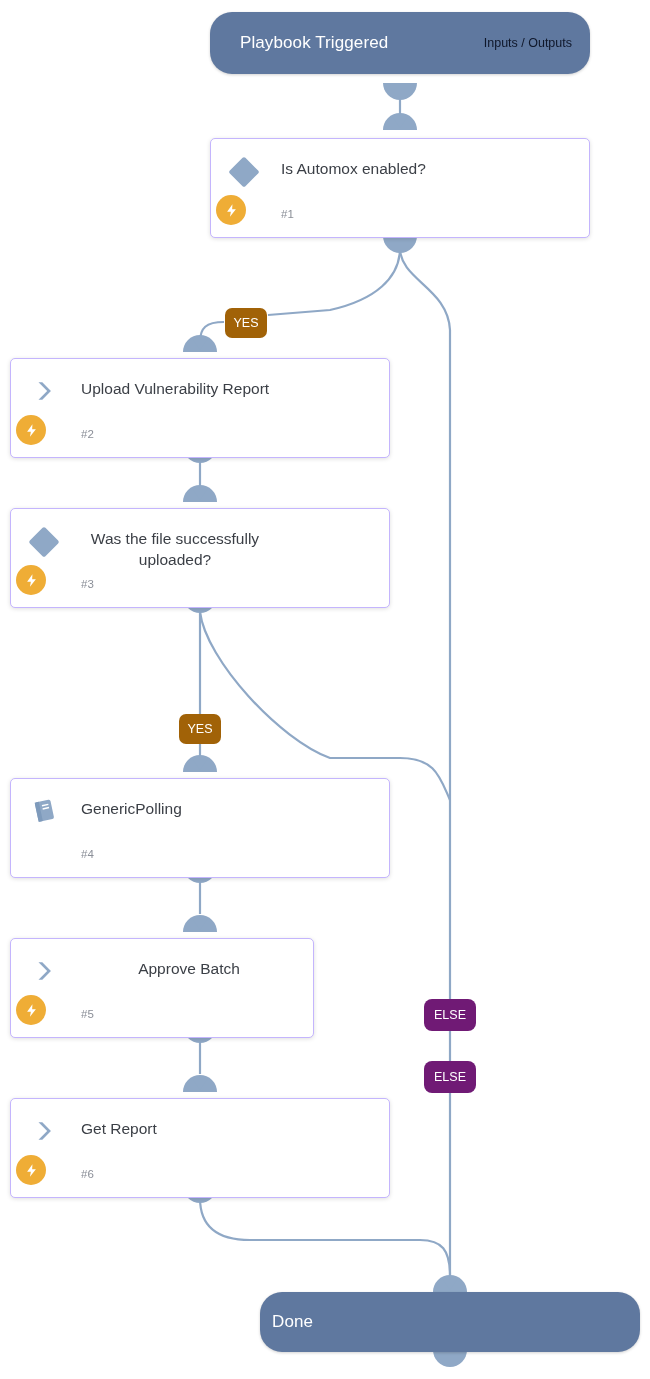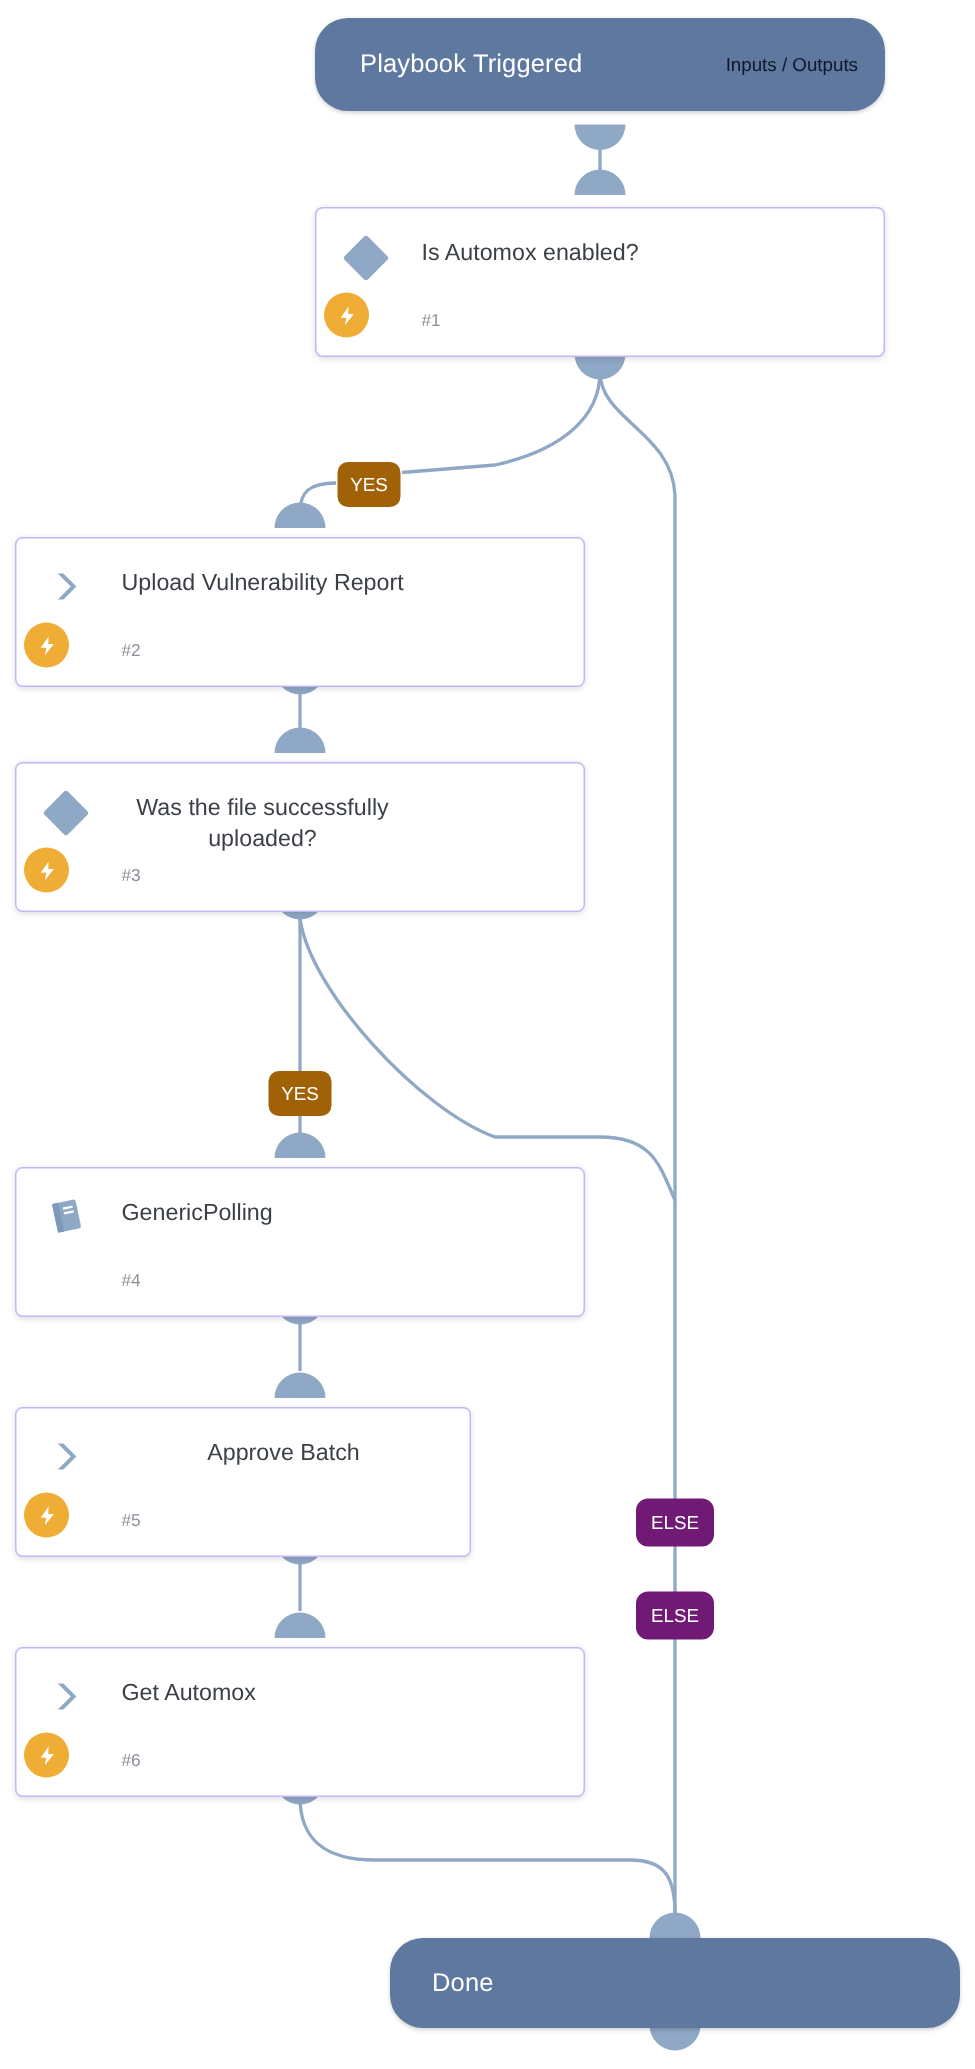--- a/index.html
+++ b/index.html
@@ -214,34 +214,34 @@
   <div class="badge-bolt" style="left:16px; top:995px;">
     <svg viewBox="0 0 24 24" aria-hidden="true">
         <path d="M13.5 2 L5 14 h6 l-1.5 8 L19 10 h-6 z" fill="#ffffff"></path>
       </svg>
   </div>
 
   <div class="card" style="left:10px; top:1098px; width:380px; height:100px;">
     <svg class="ico-chevron" viewBox="0 0 24 24">
       <path d="M6 4 L14 12 L6 20 L9.5 20 L17.5 12 L9.5 4 Z" fill="#8fa8c6"></path>
     </svg>
-    <div class="card-title">Get Automox</div>
+    <div class="card-title">Get Report</div>
     <div class="card-num">#6</div>
   </div>
   <div class="badge-bolt" style="left:16px; top:1155px;">
     <svg viewBox="0 0 24 24" aria-hidden="true">
         <path d="M13.5 2 L5 14 h6 l-1.5 8 L19 10 h-6 z" fill="#ffffff"></path>
       </svg>
   </div>
 
   <div class="lbl lbl-yes" style="left:225px; top:308px; width:42px; height:30px;">YES</div>
 
   <div class="lbl lbl-yes" style="left:179px; top:714px; width:42px; height:30px;">YES</div>
 
   <div class="lbl lbl-else" style="left:424px; top:999px; width:52px; height:32px;">ELSE</div>
 
   <div class="lbl lbl-else" style="left:424px; top:1061px; width:52px; height:32px;">ELSE</div>
 
-  <div class="pill" style="left:260px; top:1292px; width:380px; height:60px; padding:0 18px 0 28px;">
+  <div class="pill" style="left:260px; top:1292px; width:380px; height:60px; padding:0 18px 0 12px;">
     <span class="pill-title">Done</span>
   </div>
 
 </div>
 
 </body></html>

